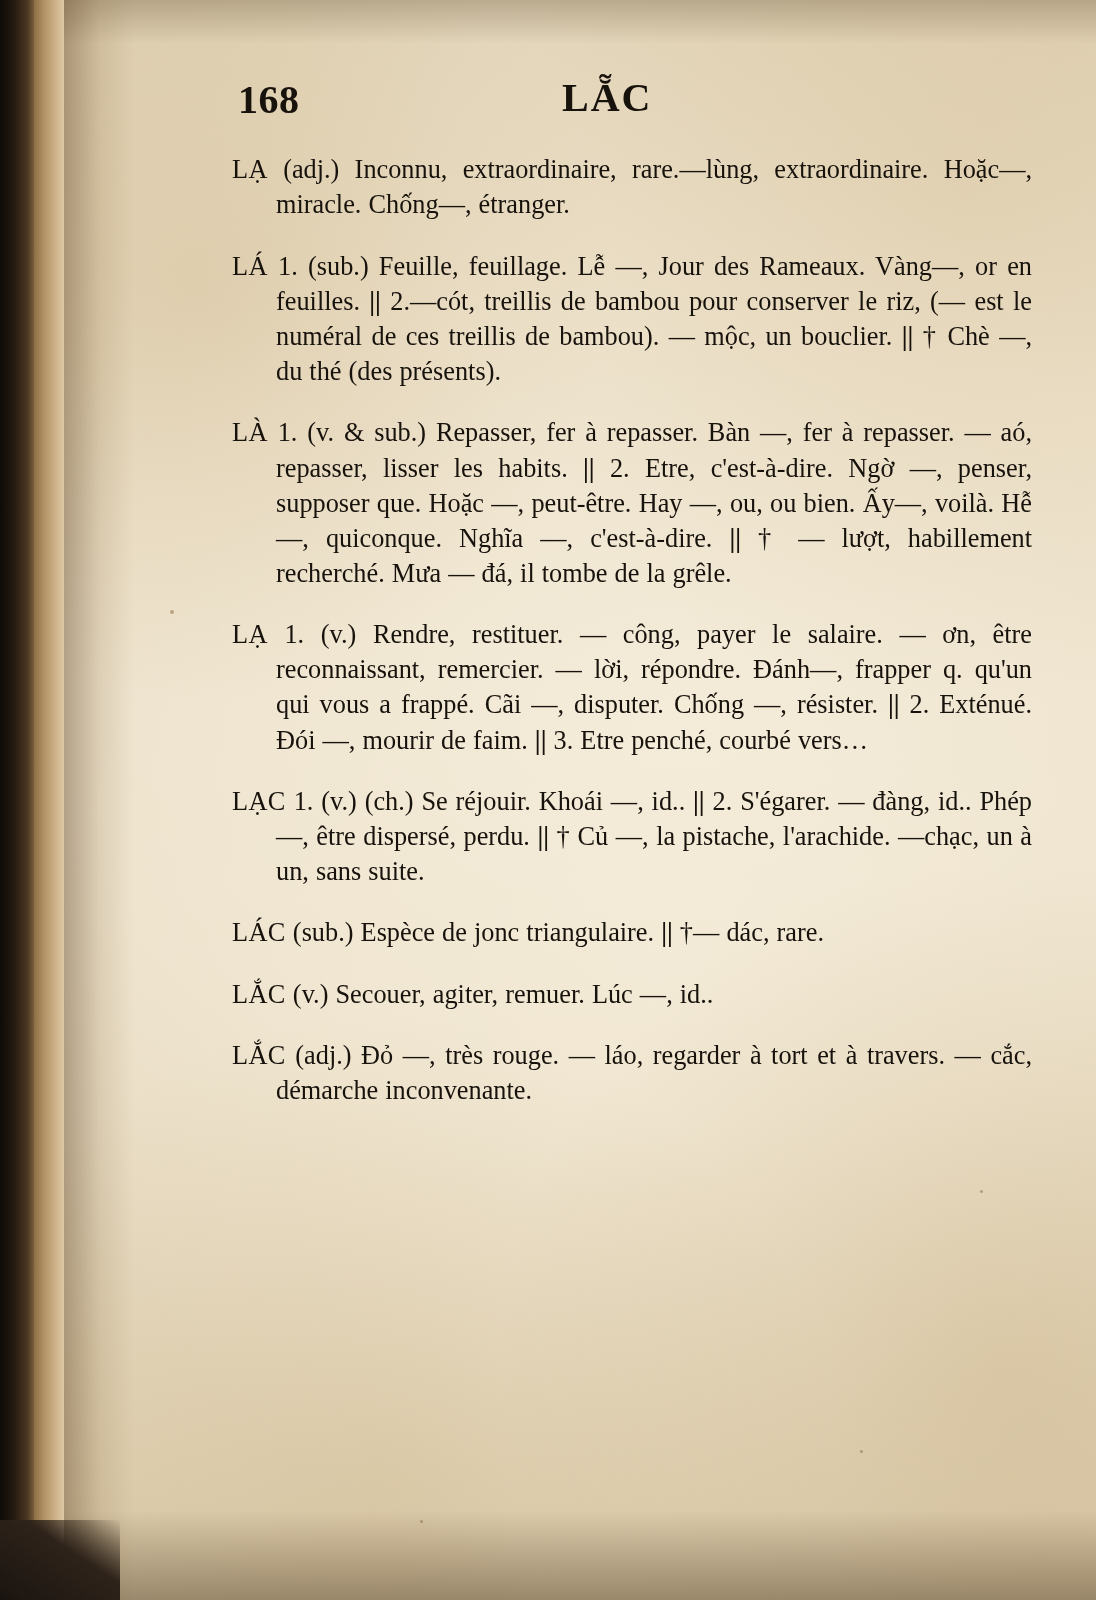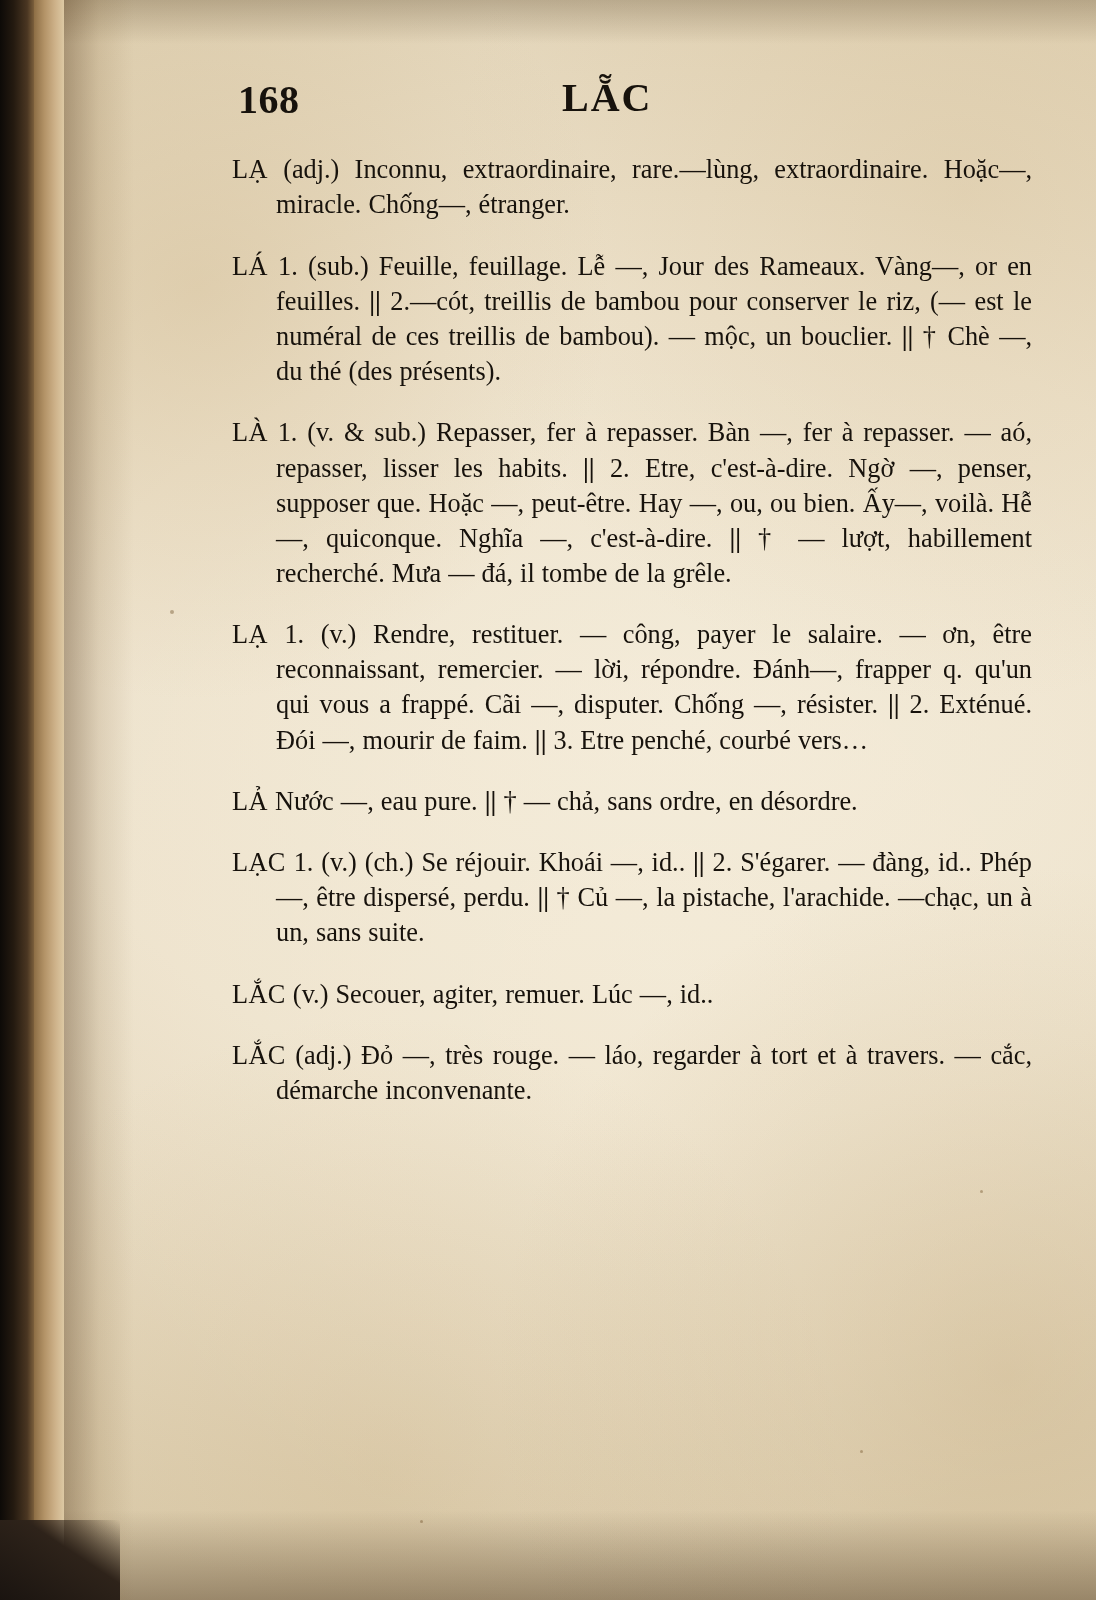--- a/index.html
+++ b/index.html
@@ -176,20 +176,20 @@
     <div class="header-row">
       <div class="folio">168</div>
       <div class="running-head">LẴC</div>
     </div>
 
     <div class="entries">
         <p class="entry"><span class="hw">LẠ</span> (adj.) Inconnu, extraordinaire, rare.—<span class="it">lùng</span>, extraordinaire. <span class="it">Hoặc</span>—, miracle. <span class="it">Chống</span>—, étranger.</p>
         <p class="entry"><span class="hw">LÁ</span> 1. (sub.) Feuille, feuillage. <span class="it">Lễ</span> —, Jour des Rameaux. <span class="it">Vàng</span>—, or en feuilles. <span class="sep">||</span> 2.—<span class="it">cót</span>, treillis de bambou pour conserver le riz, (— est le numéral de ces treillis de bambou). — <span class="it">mộc</span>, un bouclier. <span class="sep">||</span> † <span class="it">Chè</span> —, du thé (des présents).</p>
         <p class="entry"><span class="hw">LÀ</span> 1. (v. &amp; sub.) Repasser, fer à repasser. <span class="it">Bàn</span> —, fer à repasser. — <span class="it">aó</span>, repasser, lisser les habits. <span class="sep">||</span> 2. Etre, c'est-à-dire. <span class="it">Ngờ</span> —, penser, supposer que. <span class="it">Hoặc</span> —, peut-être. <span class="it">Hay</span> —, ou, ou bien. <span class="it">Ấy</span>—, voilà. <span class="it">Hễ</span> —, quiconque. <span class="it">Nghĩa</span> —, c'est-à-dire. <span class="sep">||</span> † — <span class="it">lượt</span>, habillement recherché. <span class="it">Mưa</span> — <span class="it">đá</span>, il tombe de la grêle.</p>
         <p class="entry"><span class="hw">LẠ</span> 1. (v.) Rendre, restituer. — <span class="it">công</span>, payer le salaire. — <span class="it">ơn</span>, être reconnaissant, remercier. — <span class="it">lời</span>, répondre. <span class="it">Đánh</span>—, frapper q. qu'un qui vous a frappé. <span class="it">Cãi</span> —, disputer. <span class="it">Chống</span> —, résister. <span class="sep">||</span> 2. Exténué. <span class="it">Đói</span> —, mourir de faim. <span class="sep">||</span> 3. Etre penché, courbé vers…</p>
-        <p class="entry"><span class="hw">LẢ</span> <span class="it">Nước</span> —, eau pure. <span class="sep">||</span> † — <span class="it">chả</span>, sans ordre, en désordre.</p>
         <p class="entry"><span class="hw">LẠC</span> 1. (v.) (ch.) Se réjouir. <span class="it">Khoái</span> —, id.. <span class="sep">||</span> 2. S'égarer. — <span class="it">đàng</span>, id.. <span class="it">Phép</span> —, être dispersé, perdu. <span class="sep">||</span> † <span class="it">Củ</span> —, la pistache, l'arachide. —<span class="it">chạc</span>, un à un, sans suite.</p>
+        <p class="entry"><span class="hw">LÁC</span> (sub.) Espèce de jonc triangulaire. <span class="sep">||</span> †— <span class="it">dác</span>, rare.</p>
         <p class="entry"><span class="hw">LẮC</span> (v.) Secouer, agiter, remuer. <span class="it">Lúc</span> —, id..</p>
         <p class="entry"><span class="hw">LẮC</span> (adj.) <span class="it">Đỏ</span> —, très rouge. — <span class="it">láo</span>, regarder à tort et à travers. — <span class="it">cắc</span>, démarche inconvenante.</p>
       </div>
 
   </div>
 </div>
 
 </body></html>

